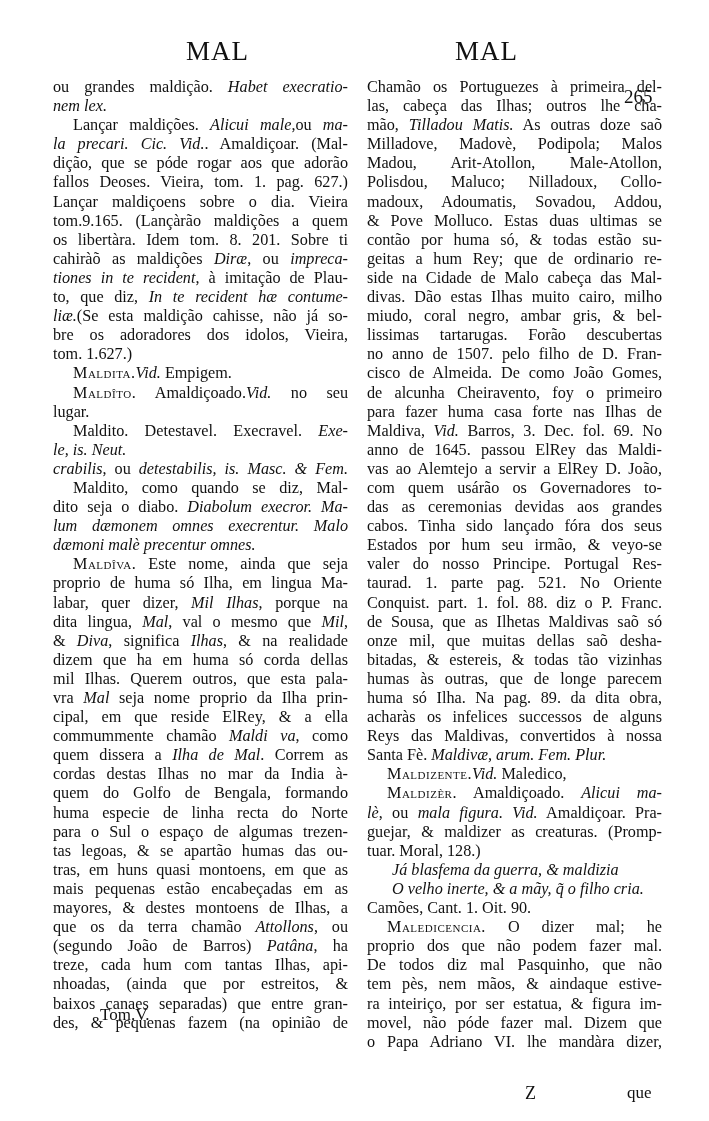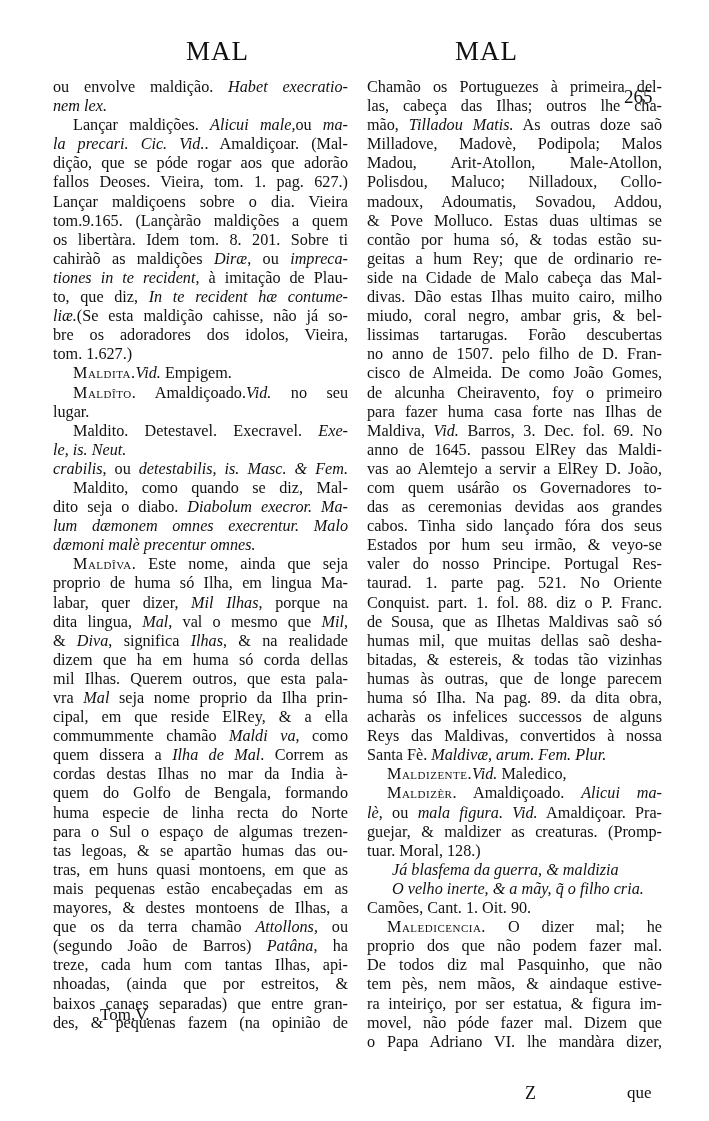--- a/index.html
+++ b/index.html
@@ -25,21 +25,21 @@
 </style>
 </head>
 <body>
 
 <div class="page">
   <div class="hdr left">MAL</div>
   <div class="hdr right">MAL</div>
   <div class="pagenum">265</div>
 
   <div class="col left" id="col-left">
-      <div class="line "><span>ou envolve maldição. </span><span class="i">Habet execratio-</span></div>
+      <div class="line "><span>ou grandes maldição. </span><span class="i">Habet execratio-</span></div>
       <div class="line last"><span class="i">nem lex.</span></div>
       <div class="line indent"><span>Lançar maldições. </span><span class="i">Alicui male</span><span>,ou </span><span class="i">ma-</span></div>
       <div class="line "><span class="i">la precari. Cic. Vid.</span><span>. Amaldiçoar. (Mal-</span></div>
       <div class="line "><span>dição, que se póde rogar aos que adorão</span></div>
       <div class="line "><span>fallos Deoses. Vieira, tom. 1. pag. 627.)</span></div>
       <div class="line "><span>Lançar maldiçoens sobre o dia. Vieira</span></div>
       <div class="line "><span>tom.9.165. (Lançàrão maldições a quem</span></div>
       <div class="line "><span>os libertàra. Idem tom. 8. 201. Sobre ti</span></div>
       <div class="line "><span>cahiràõ as maldições </span><span class="i">Diræ</span><span>, ou </span><span class="i">impreca-</span></div>
       <div class="line "><span class="i">tiones in te recident</span><span>, à imitação de Plau-</span></div>
@@ -106,21 +106,21 @@
       <div class="line "><span>anno de 1645. passou ElRey das Maldi-</span></div>
       <div class="line "><span>vas ao Alemtejo a servir a ElRey D. João,</span></div>
       <div class="line "><span>com quem usárão os Governadores to-</span></div>
       <div class="line "><span>das as ceremonias devidas aos grandes</span></div>
       <div class="line "><span>cabos. Tinha sido lançado fóra dos seus</span></div>
       <div class="line "><span>Estados por hum seu irmão, &amp; veyo-se</span></div>
       <div class="line "><span>valer do nosso Principe. Portugal Res-</span></div>
       <div class="line "><span>taurad. 1. parte pag. 521. No Oriente</span></div>
       <div class="line "><span>Conquist. part. 1. fol. 88. diz o P. Franc.</span></div>
       <div class="line "><span>de Sousa, que as Ilhetas Maldivas saõ só</span></div>
-      <div class="line "><span>humas mil, que muitas dellas saõ desha-</span></div>
+      <div class="line "><span>onze mil, que muitas dellas saõ desha-</span></div>
       <div class="line "><span>bitadas, &amp; estereis, &amp; todas tão vizinhas</span></div>
       <div class="line "><span>humas às outras, que de longe parecem</span></div>
       <div class="line "><span>huma só Ilha. Na pag. 89. da dita obra,</span></div>
       <div class="line "><span>acharàs os infelices successos de alguns</span></div>
       <div class="line "><span>Reys das Maldivas, convertidos à nossa</span></div>
       <div class="line last"><span>Santa Fè. </span><span class="i">Maldivæ, arum. Fem. Plur.</span></div>
       <div class="line indent last"><span class="sc">Maldizente.</span><span class="i">Vid.</span><span> Maledico,</span></div>
       <div class="line indent"><span class="sc">Maldizèr.</span><span> Amaldiçoado. </span><span class="i">Alicui ma-</span></div>
       <div class="line "><span class="i">lè</span><span>, ou </span><span class="i">mala figura. Vid.</span><span> Amaldiçoar. Pra-</span></div>
       <div class="line "><span>guejar, &amp; maldizer as creaturas. (Promp-</span></div>

